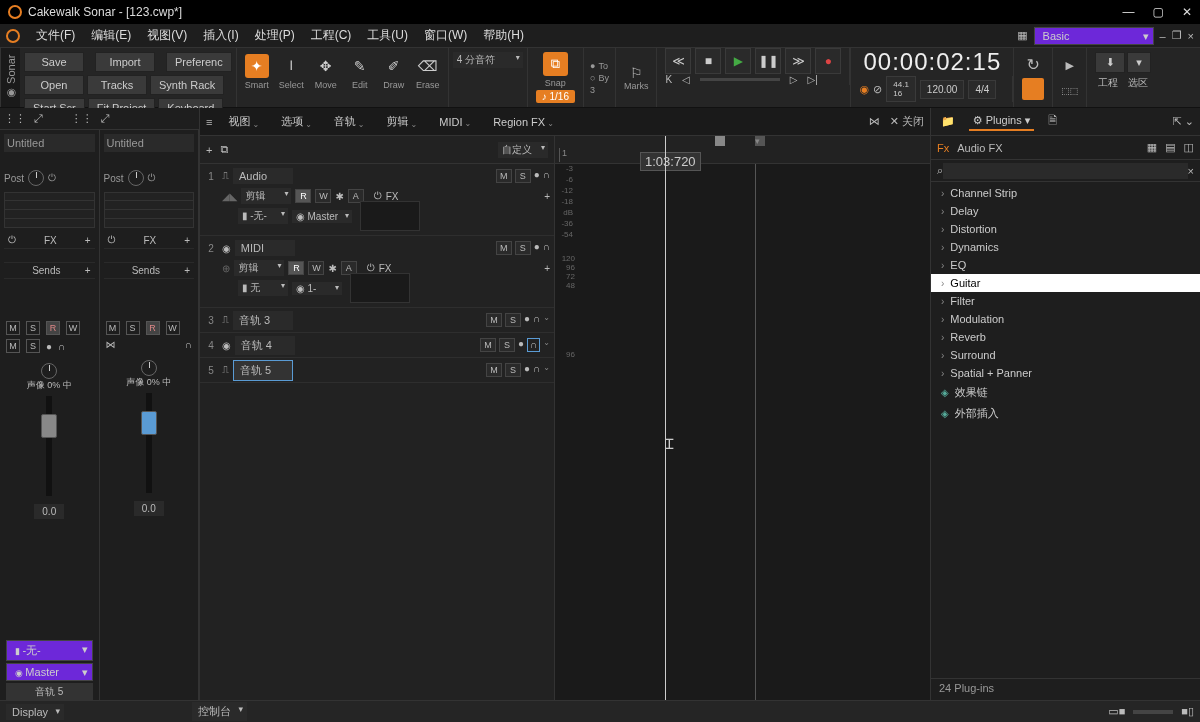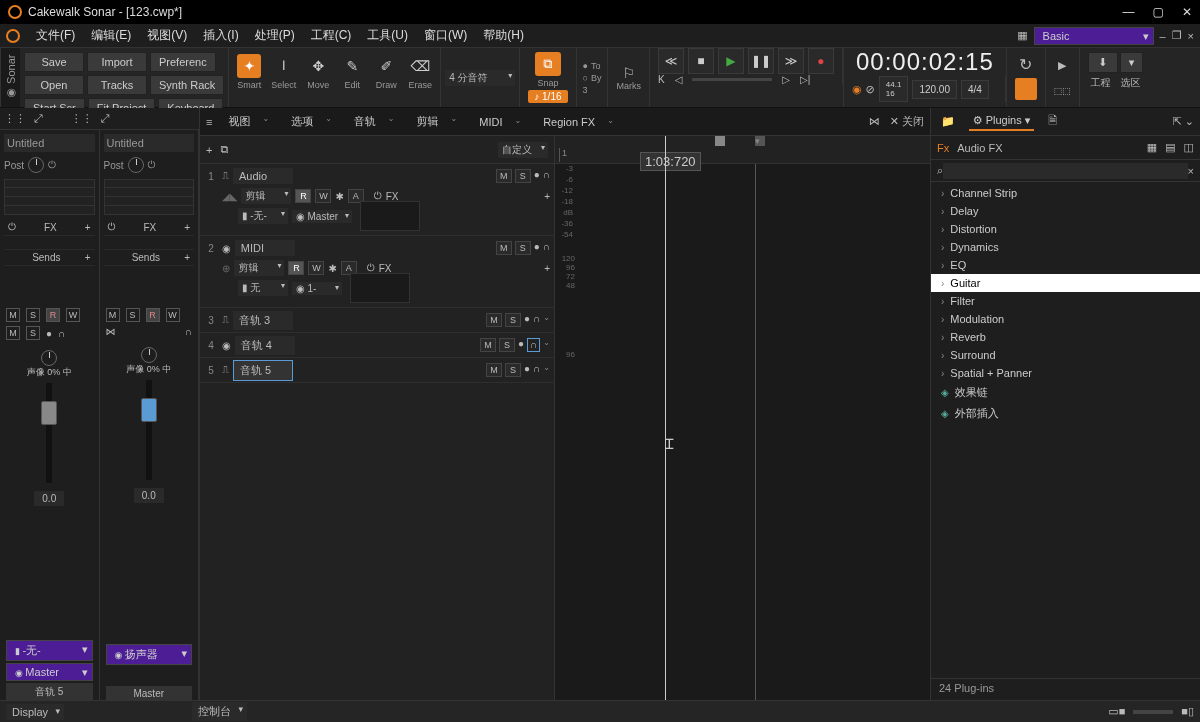--- a/index.html
+++ b/index.html
@@ -5,21 +5,21 @@
 *{margin:0;padding:0;box-sizing:border-box;font-family:"Segoe UI",Arial,sans-serif;user-select:none}
 body{background:#1a1a1a;color:#bbb;font-size:11px;width:1200px;height:722px;overflow:hidden;position:relative}
 .titlebar{height:24px;background:#000;display:flex;align-items:center;padding:0 8px;color:#ddd}
 .tb-icon{width:14px;height:14px;border:2px solid #e67e22;border-radius:50%;margin-right:6px}
 .tb-title{flex:1;font-size:12px}
 .tb-btns{display:flex;gap:18px;font-size:12px}
 .menubar{height:24px;background:#1e1e1e;display:flex;align-items:center;padding:0 6px;border-bottom:1px solid #333}
 .menubar .tb-icon2{width:14px;height:14px;border:2px solid #e67e22;border-radius:50%;margin-right:8px}
 .menu-item{padding:0 8px;font-size:12px;color:#ddd;cursor:pointer}
 .menu-right{margin-left:auto;display:flex;align-items:center;gap:6px}
-.dropdown{background:#4c1d95;border:1px solid #444;padding:2px 28px 2px 8px;font-size:11px;color:#ccc;position:relative}
+.dropdown{background:#6d28d9;border:1px solid #444;padding:2px 28px 2px 8px;font-size:11px;color:#ccc;position:relative}
 .dropdown::after{content:"▾";position:absolute;right:4px}
 .toolbar{height:60px;background:#252525;display:flex;align-items:stretch;border-bottom:1px solid #111}
 .sonar-tab{width:20px;background:#1a1a1a;writing-mode:vertical-lr;transform:rotate(180deg);display:flex;align-items:center;justify-content:center;font-size:11px;color:#999;border-right:1px solid #333}
 .tb-group{display:flex;flex-direction:column;padding:4px;gap:3px;border-right:1px solid #333}
 .tb-btn{background:#3a3a3a;border:1px solid #222;padding:3px 8px;font-size:11px;color:#ccc;text-align:center;min-width:60px;cursor:pointer}
 .tool-icons{display:flex;align-items:flex-start;padding:6px 4px;gap:2px;border-right:1px solid #333}
 .tool-col{display:flex;flex-direction:column;align-items:center;gap:2px;padding:0 4px}
 .tool-ic{width:24px;height:24px;display:flex;align-items:center;justify-content:center;font-size:14px;color:#ccc}
 .tool-ic.active{background:#e67e22;color:#fff;border-radius:3px}
 .tool-lbl{font-size:9px;color:#999}
@@ -33,39 +33,39 @@
 .timecode{font-size:24px;color:#eee;padding:0 12px;font-family:Liberation Sans, sans-serif;letter-spacing:1px}
 .meter-grp{display:flex;align-items:center;gap:4px;padding:0 8px;border-right:1px solid #333}
 .meter-box{background:#2a2a2a;padding:3px 6px;font-size:10px;color:#ccc;border:1px solid #3a3a3a}
 .rec-ind{width:22px;height:22px;background:#e67e22;border-radius:2px}
 .export-grp{display:flex;flex-direction:column;padding:4px 8px;gap:3px;align-items:center}
 .main{display:flex;height:614px}
 .console{width:200px;background:#1e1e1e;border-right:1px solid #333;display:flex;flex-direction:column}
 .cons-hdr{height:22px;border-bottom:1px solid #333;display:flex;align-items:center;padding:0 4px;gap:8px;font-size:11px}
 .cons-strips{display:flex;flex:1}
 .strip{width:100px;border-right:1px solid #333;display:flex;flex-direction:column;padding:4px}
-.strip-name{background:#2a2a2a;padding:3px;font-size:11px;color:#999;margin-bottom:3px}
+.strip-name{background:#2a2a2a;padding:3px;font-size:11px;color:#999;margin-bottom:16px}
 .strip-row{display:flex;align-items:center;gap:4px;font-size:10px;padding:2px 0;color:#999}
 .knob{width:16px;height:16px;border:1px solid #666;border-radius:50%;position:relative}
 .knob::after{content:"";position:absolute;width:1px;height:6px;background:#ccc;left:50%;top:1px}
 .eq-grid{height:36px;border:1px solid #333;margin:4px 0;background:repeating-linear-gradient(0deg,#222,#222 8px,#333 8px,#333 9px),repeating-linear-gradient(90deg,#222,#222 12px,#333 12px,#333 13px)}
 .fx-row{display:flex;align-items:center;justify-content:space-between;padding:2px 4px;font-size:10px;border-bottom:1px solid #2a2a2a}
 .msr-row{display:flex;gap:6px;padding:2px;font-size:10px;align-items:center}
 .msr-btn{width:14px;height:14px;border:1px solid #555;display:flex;align-items:center;justify-content:center;font-size:9px}
 .msr-btn.rec{background:#444;color:#d88}
 .fader-area{flex:1;display:flex;flex-direction:column;align-items:center;padding:8px 0}
 .fader-track{width:6px;height:100px;background:#111;position:relative;margin:4px 0}
 .fader-handle{position:absolute;width:16px;height:24px;background:#888;left:-5px;top:18px;border-radius:2px;border:1px solid #555}
 .fader-handle.blue{background:#5a9bd4}
 .val-box{background:#2a2a2a;padding:2px 8px;font-size:10px;margin-top:4px}
 .strip-out{padding:2px;font-size:10px}
 .strip-out .dropdown{width:100%;margin-bottom:2px}
 .tracks-area{flex:1;display:flex;flex-direction:column;background:#1a1a1a}
 .trk-toolbar{height:28px;border-bottom:1px solid #333;display:flex;align-items:center;padding:0 6px;gap:10px;font-size:11px}
-.trk-tb-item{padding:2px 6px;color:#ccc;cursor:pointer;display:flex;align-items:flex-start;gap:12px}
+.trk-tb-item{padding:2px 6px;color:#ccc;cursor:pointer;display:flex;align-items:flex-end;gap:2px}
 .chev{font-size:8px;color:#888}
 .tracks-body{flex:1;display:flex}
 .trk-headers{width:355px;border-right:1px solid #333;background:#222}
 .trk-hdr-top{height:28px;border-bottom:1px solid #333;display:flex;align-items:center;padding:0 6px;gap:8px}
 .trk-row{border-bottom:1px solid #2e2e2e;display:flex;flex-direction:column;padding:2px 4px}
 .trk-line{display:flex;align-items:center;gap:4px;height:20px;font-size:10px}
 .trk-num{width:14px;text-align:center;color:#888}
 .trk-name-box{background:#2a2a2a;padding:2px 6px;min-width:60px;font-size:11px}
 .trk-name-box.editing{border:1px solid #5a9bd4;background:#333}
 .trk-ctl{width:16px;height:14px;border:1px solid #444;display:flex;align-items:center;justify-content:center;font-size:9px;background:#2a2a2a}
@@ -129,21 +129,21 @@
     <div class="dropdown" style="width:120px">Basic</div>
     <span>–</span>
     <span>❐</span>
     <span>×</span>
   </div>
 </div>
 
 <div class="toolbar">
   <div class="sonar-tab">◉ Sonar</div>
   <div class="tb-group">
-    <div style="display:flex;gap:3px">
+    <div style="display:flex;gap:11px">
       <div class="tb-btn">Save</div>
       <div class="tb-btn">Import</div>
       <div class="tb-btn">Preferenc</div>
     </div>
     <div style="display:flex;gap:3px">
       <div class="tb-btn">Open</div>
       <div class="tb-btn">Tracks</div>
       <div class="tb-btn">Synth Rack</div>
     </div>
     <div style="display:flex;gap:3px">
@@ -171,21 +171,21 @@
       </div>
     <div class="tool-col">
         <div class="tool-ic">✐</div>
         <div class="tool-lbl">Draw</div>
       </div>
     <div class="tool-col">
         <div class="tool-ic">⌫</div>
         <div class="tool-lbl">Erase</div>
       </div>
   </div>
-  <div style="display:flex;align-items:center;padding:4px;border-right:1px solid #333">
+  <div style="display:flex;align-items:flex-start;padding:4px;border-right:1px solid #333">
     <div class="trk-dd" style="min-width:70px">4 分音符</div>
   </div>
   <div class="snap-group">
     <div class="snap-box">⧉</div>
     <div class="tool-lbl">Snap</div>
     <div style="display:flex;gap:3px;align-items:center">
       <div class="small-pill">♪ 1/16</div>
     </div>
   </div>
   <div style="display:flex;flex-direction:column;padding:4px 6px;font-size:9px;color:#999;border-right:1px solid #333;justify-content:center;gap:2px">
@@ -337,26 +337,20 @@
             <span>⋈</span>
             <span style="margin-left:auto">∩</span>
           </div>
         <div class="fader-area">
           <div class="knob"></div>
           <div style="font-size:9px">声像 0% 中</div>
           <div class="fader-track">
               <div class="fader-handle blue"></div>
             </div>
           <div class="val-box">0.0</div>
-        </div>
-        <div class="strip-out">
-          <div class="dropdown"><span style="font-size:9px">◉ </span><span>扬声器</span></div>
-          <div style="height:17px"></div>
-          <div style="text-align:center;background:#333;padding:2px;margin-top:2px">Master</div>
-          <div style="text-align:center;padding:2px">A</div>
         </div>
       </div>
     </div>
   </div>
 
   <div class="tracks-area">
     <div class="trk-toolbar">
       <span>≡</span>
       <div class="trk-tb-item">
           <span>视图</span>

